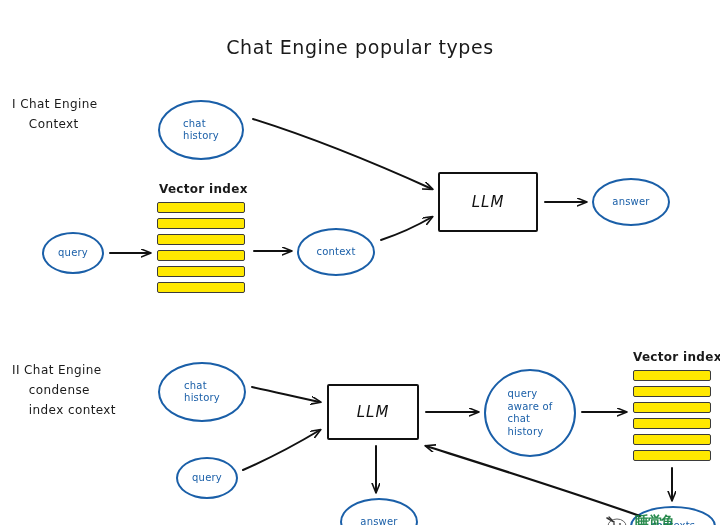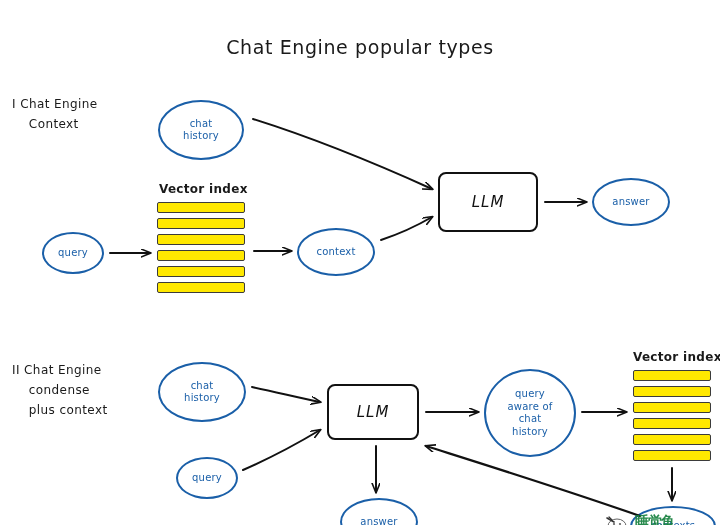--- a/index.html
+++ b/index.html
@@ -49,34 +49,33 @@
 
   
   .ellipse {
     position: absolute;
     border: 2px solid #1a5fa8;
     border-radius: 50%;
     box-sizing: border-box;
     display: flex;
     align-items: center;
     justify-content: center;
-    text-align: center;
     color: #1a5fa8;
     font-size: 10px;
     line-height: 12.5px;
     background: transparent;
     white-space: pre-line;
     letter-spacing: 0.2px;
   }
 
   
   .llm-box {
     position: absolute;
     border: 2.5px solid #111111;
-    border-radius: 8px;
+    border-radius: 2px;
     box-sizing: border-box;
     display: flex;
     align-items: center;
     justify-content: center;
     color: #111111;
     font-size: 15px;
     font-style: italic;
     letter-spacing: 1px;
     background: #ffffff;
   }
@@ -149,21 +148,21 @@
   <div class="ellipse" style="left:42px; top:200px; width:62px; height:42px;">query</div>
 
   <div class="ellipse" style="left:297px; top:196px; width:78px; height:48px;">context</div>
 
   <div class="llm-box" style="left:438px; top:140px; width:100px; height:60px;">LLM</div>
 
   <div class="ellipse" style="left:592px; top:146px; width:78px; height:48px;">answer</div>
 
   <div class="section-label sec2-label">II Chat Engine
     condense
-    plus context</div>
+    index context</div>
 
   <div class="ellipse" style="left:158px; top:330px; width:88px; height:60px;">chat
 history</div>
 
   <div class="ellipse" style="left:176px; top:425px; width:62px; height:42px;">query</div>
 
   <div class="llm-box" style="left:327px; top:352px; width:92px; height:56px;">LLM</div>
 
   <div class="ellipse" style="left:484px; top:337px; width:92px; height:88px;">query
 aware of

